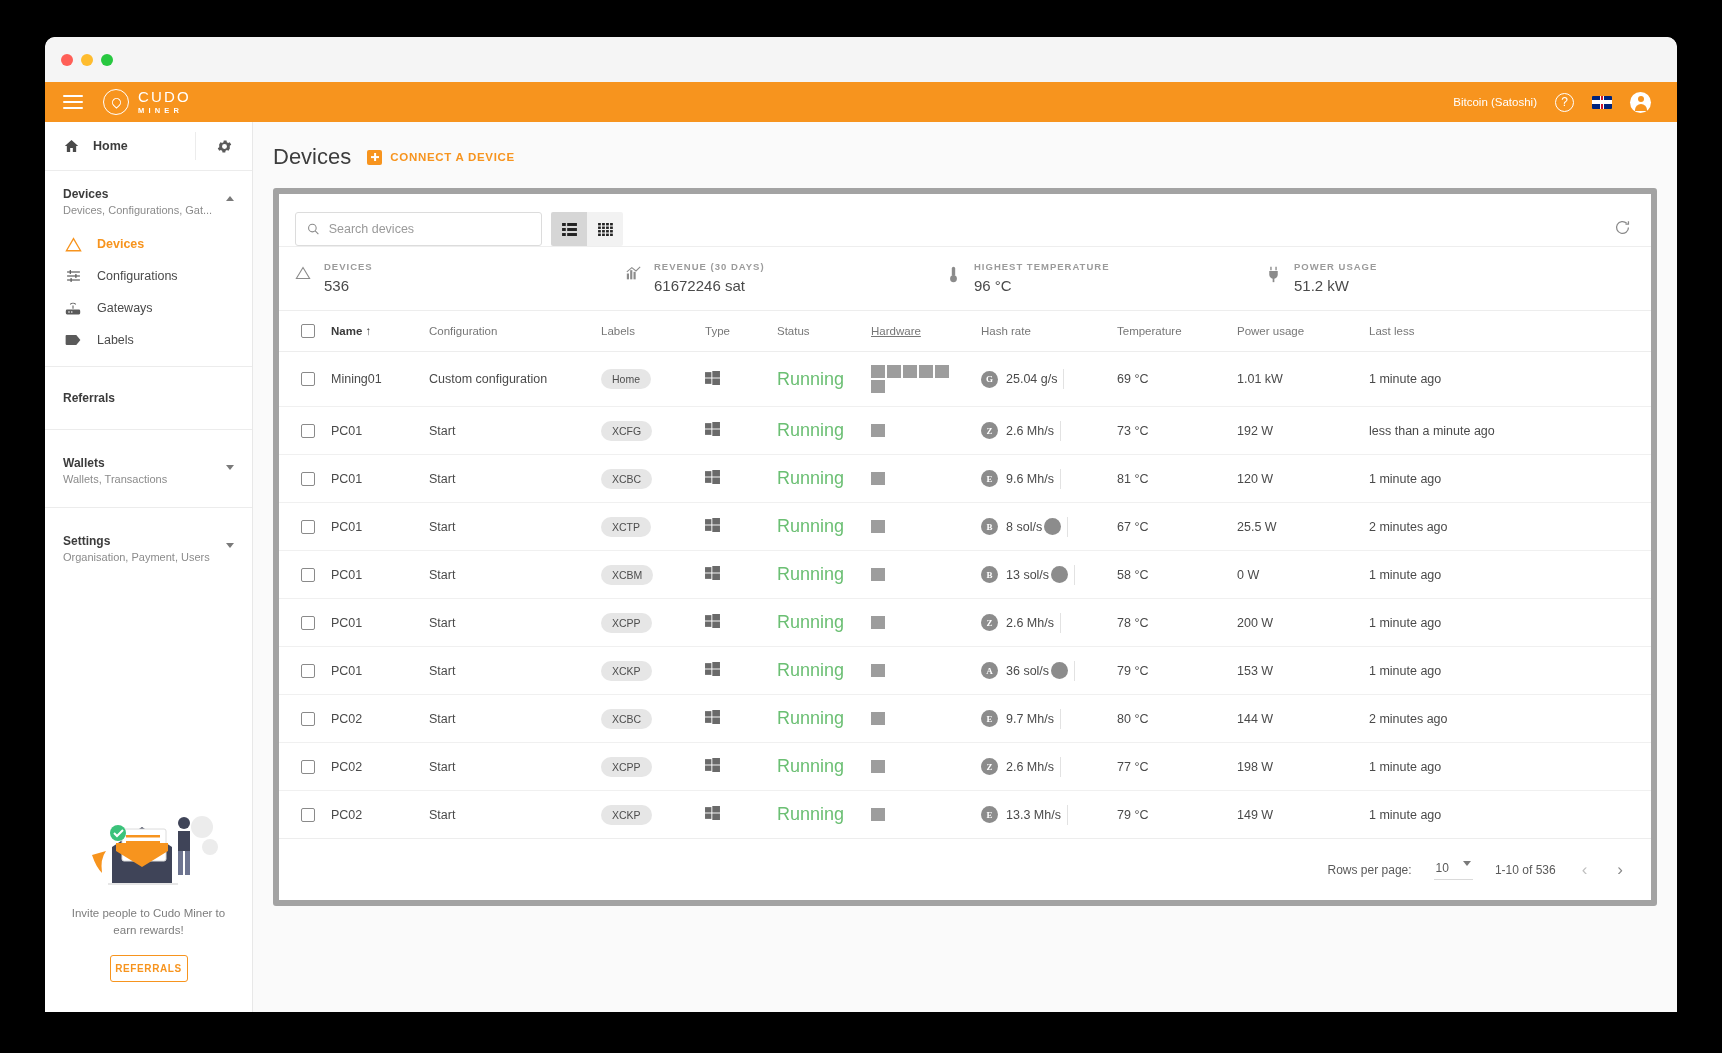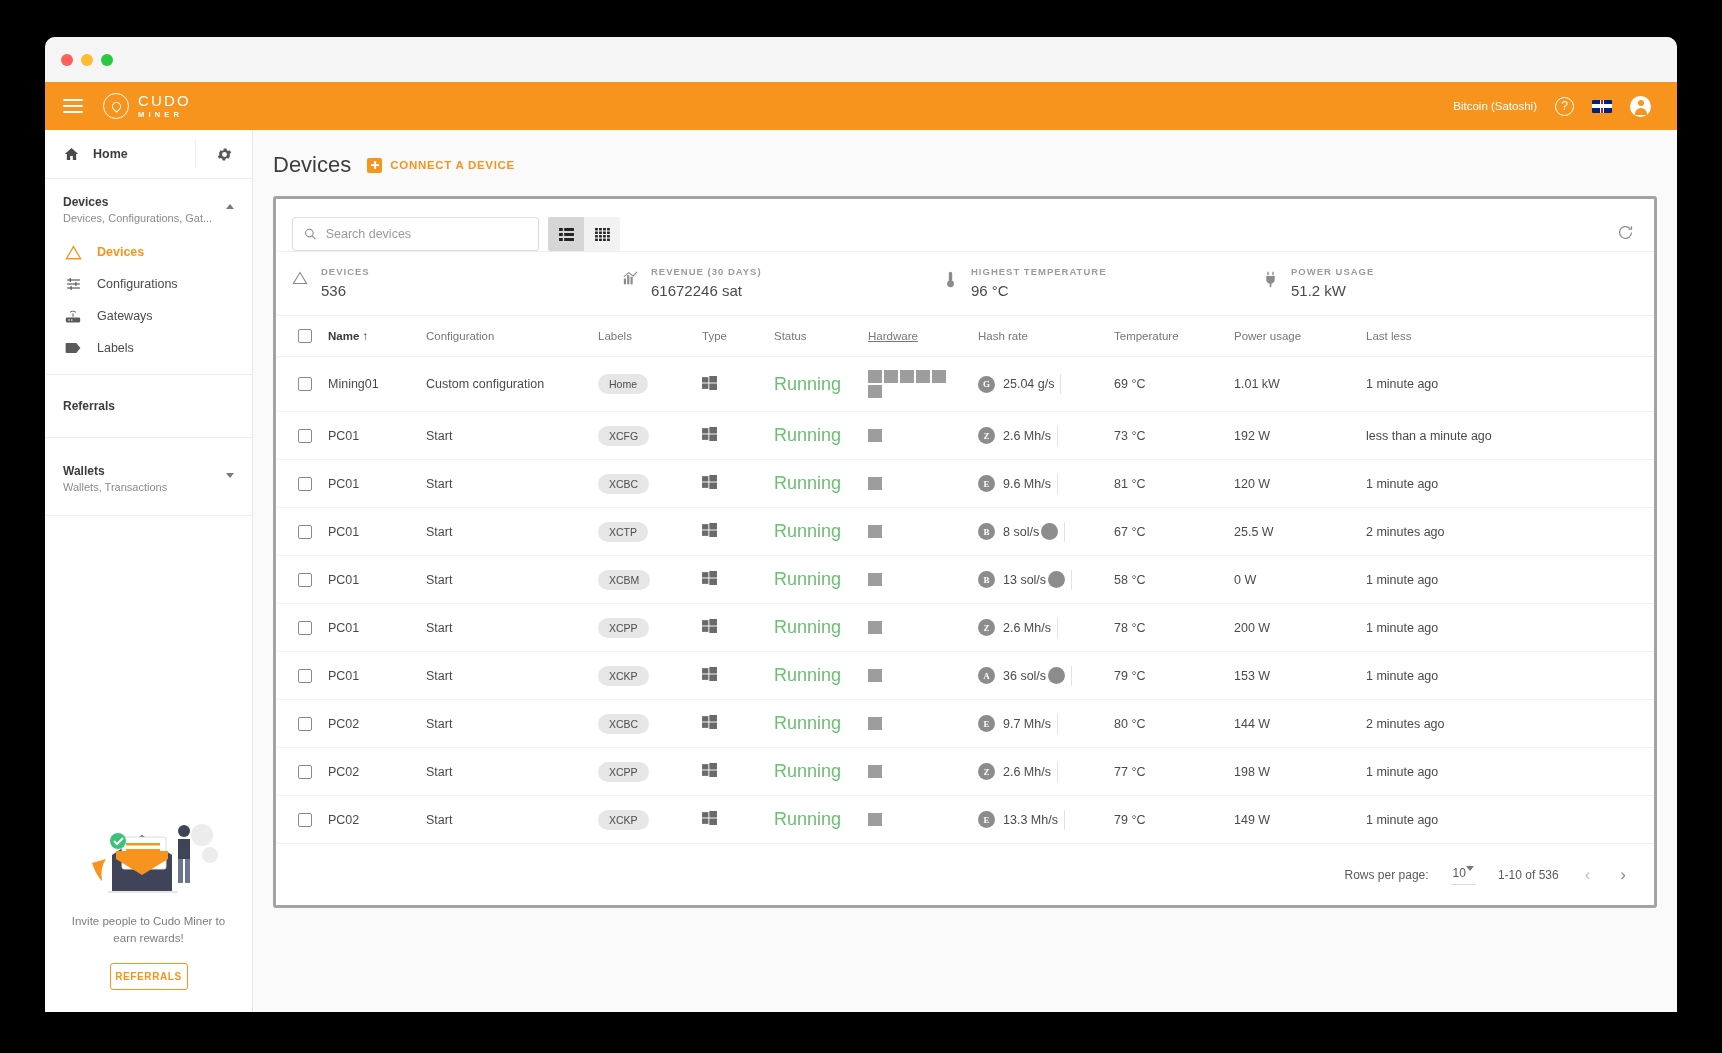--- a/index.html
+++ b/index.html
@@ -25,21 +25,21 @@
     display: flex; align-items: center; padding-left: 16px; gap: 8px;
     border-radius: 10px 10px 0 0;
   }
   .dot { width: 12px; height: 12px; border-radius: 50%; }
   .dot.red { background: #ff5f57; }
   .dot.yellow { background: #febc2e; }
   .dot.green { background: #28c840; }
 
   
   .topbar {
-    height: 48px; background: #F7941E;
+    height: 40px; background: #F7941E;
     display: flex; align-items: center;
     padding: 0 26px 0 18px;
     color: #fff;
   }
   .hamburger { width: 20px; display:flex; flex-direction: column; gap: 4px; cursor: pointer; }
   .hamburger span { display:block; height: 2px; background: #fff; border-radius: 1px; }
   .brand { display: flex; align-items: center; gap: 9px; margin-left: 20px; }
   .brand-logo {
     width: 26px; height: 26px; border: 1.6px solid #fff; border-radius: 50%;
     display:flex; align-items:center; justify-content:center;
@@ -145,21 +145,21 @@
     width: 15px; height: 15px; background:#F7941E; border-radius: 2px;
     position: relative;
   }
   .plus-box:before, .plus-box:after {
     content:""; position:absolute; background:#fff; left:50%; top:50%; transform:translate(-50%,-50%);
   }
   .plus-box:before { width:8px; height:1.8px; }
   .plus-box:after  { width:1.8px; height:8px; }
   .connect-text { color:#F7941E; font-size: 11.5px; font-weight: 700; letter-spacing: .7px; }
 
-  .card { background:#fff; border:3px solid #a3a3a3; border-radius: 3px; }
+  .card { background:#fff; border:6px solid #a3a3a3; border-radius: 3px; }
 
   .toolbar { padding: 18px 16px 0; display:flex; align-items:center; }
   .search-box {
     width: 247px; height: 34px; border: 1px solid #dcdcdc; border-radius: 3px;
     display:flex; align-items:center; gap: 9px; padding: 0 11px;
   }
   .search-input {
     border:none; outline:none; font-size: 12.5px; color:#4a4a4a; width:100%;
     font-family:"Liberation Sans", sans-serif; background: transparent;
   }
@@ -239,21 +239,21 @@
     width:17px;height:17px;border-radius:50%;background:#8c8c8c;
     margin-left:2px; overflow:hidden; flex:none;
   }
   .hash-wrap { display:flex; align-items:center; position: relative; }
   .hash-divider { width:1px; height:20px; background:#e2e2e2; margin-left: 6px; }
 
   .pager {
     display:flex; align-items:center; justify-content:flex-end; gap: 22px;
     padding: 20px 24px; font-size: 12px; color:#5a5a5a;
   }
-  .rpp-select { display:flex; align-items:flex-start; border-bottom:1px solid #dadada; padding: 2px 2px 4px; cursor:pointer; }
+  .rpp-select { display:flex; align-items:flex-start; gap: 14px; border-bottom:1px solid #dadada; padding: 2px 2px 4px; cursor:pointer; }
   .pg-arrow { color:#8a8a8a; font-size: 17px; cursor:pointer; padding: 0 4px; }
   .pg-arrow.dim { color:#c0c0c0; }
 </style>
 </head>
 <body>
 
 <div class="window">
 
   <div class="titlebar">
     <span class="dot red"></span>
@@ -365,20 +365,27 @@
       <div class="sec-head">
         <div class="txt">
           <div class="sec-title">Wallets</div>
           <div class="sec-sub">Wallets, Transactions</div>
         </div>
         <span class="caret down"></span>
       </div>
 
       <div class="side-div"></div>
 
+      <div class="sec-head">
+        <div class="txt">
+          <div class="sec-title">Settings</div>
+          <div class="sec-sub">Organisation, Payment, Users</div>
+        </div>
+        <span class="caret down"></span>
+      </div>
 
       <div class="referral-box">
         <div class="ref-art">
           <svg width="170" height="92" viewBox="0 0 170 92">
             <circle cx="138" cy="20" r="11" fill="#ececec"></circle>
             <circle cx="146" cy="40" r="8" fill="#ececec"></circle>
             <path d="M48 40 L78 20 L108 40 V78 H48 Z" fill="#3f4458"></path>
             <rect x="58" y="22" width="44" height="32" rx="2" fill="#fff" stroke="#dcdcdc"></rect>
             <path d="M52 36 h52 v8 l-26 16 l-26 -16 z" fill="#F7941E"></path>
             <rect x="62" y="28" width="34" height="2.5" fill="#F7941E"></rect>

